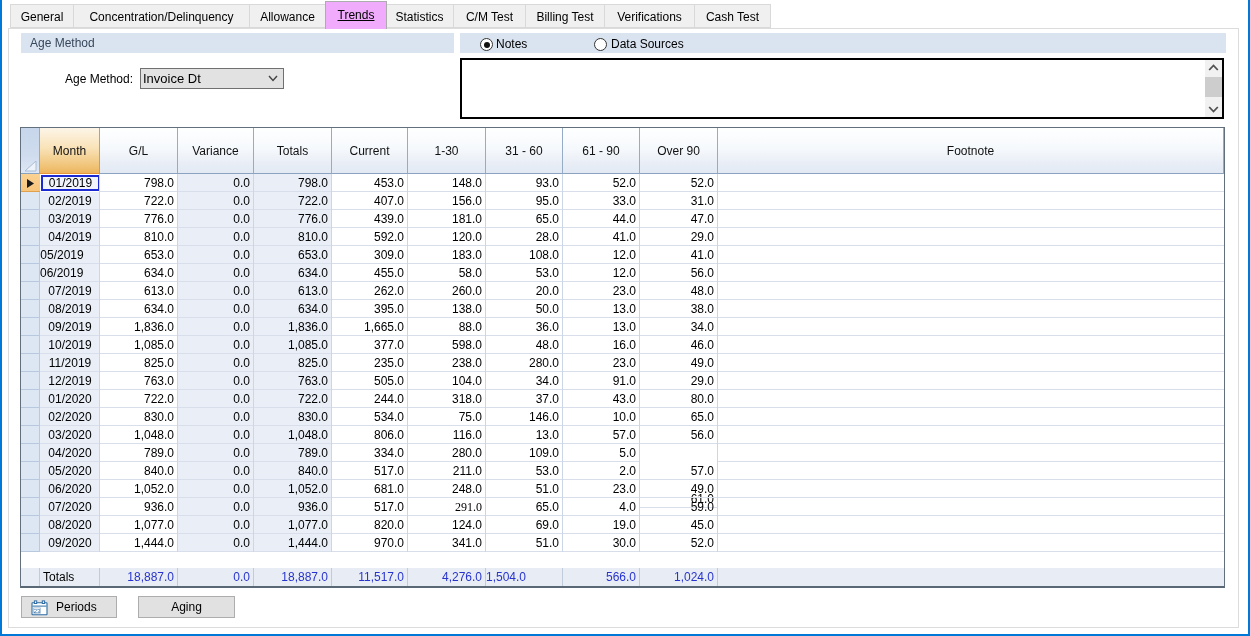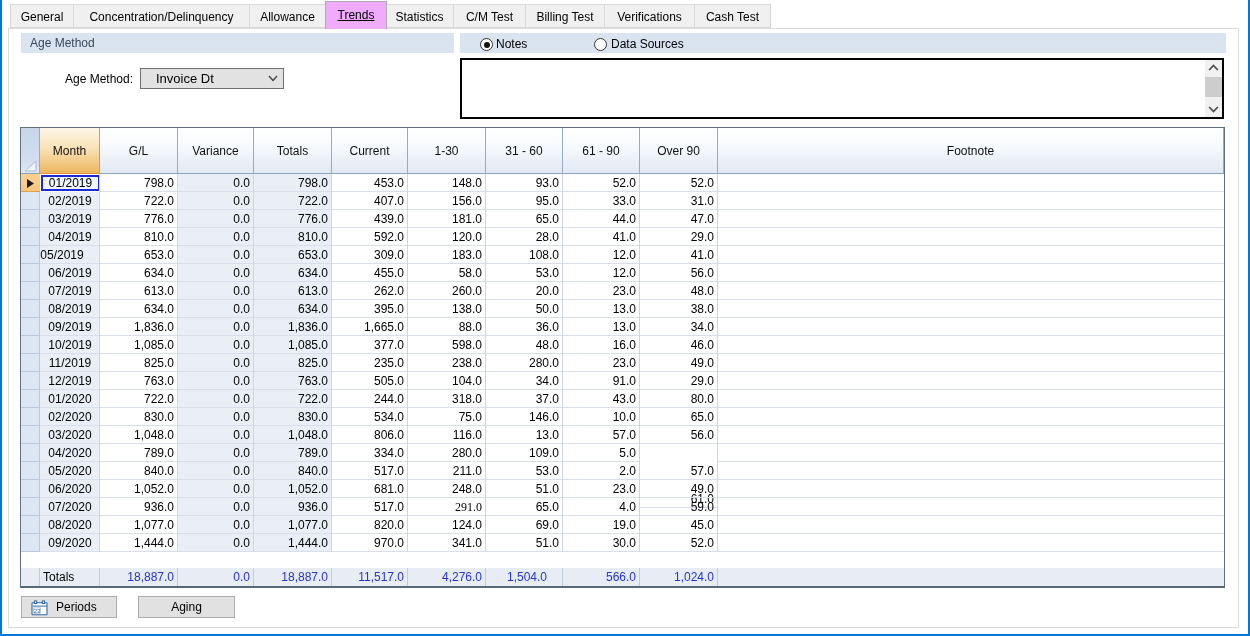--- a/index.html
+++ b/index.html
@@ -13,21 +13,21 @@
 .page{left:8px;top:28px;width:1231px;height:600px;border:1px solid #dcdcdc;background:#fff;}
 
 .tab{top:4px;height:24px;background:#f0f0f0;border:1px solid #d9d9d9;border-left:none;text-align:center;line-height:25px;font-size:12px;color:#000;}
 .tab.first{border-left:1px solid #d9d9d9;}
 .tab.active{top:1px;height:28px;background:#f0abfc;border:1px solid #acacac;border-bottom:none;line-height:27px;z-index:5;text-decoration:underline;}
 
 .gbar{top:33px;height:20px;background:#dae3f0;}
 .gbar .t{color:#37475a;line-height:20px;padding-left:9px;}
 
 .lbl{left:40px;top:70px;width:93px;text-align:right;line-height:18px;}
-.dd{left:140px;top:68px;width:144px;height:21px;background:#e2e2e2;border:1px solid #707070;line-height:19px;padding-left:15px;font-size:13px;}
+.dd{left:140px;top:68px;width:144px;height:21px;background:#e2e2e2;border:1px solid #707070;line-height:19px;padding-left:2px;font-size:13px;}
 
 .rad{width:13px;height:13px;border:1px solid #333;border-radius:50%;background:#fff;top:38px;}
 .rad .dot{position:absolute;left:2.5px;top:2.5px;width:6px;height:6px;background:#111;border-radius:50%;}
 .rlbl{top:34px;line-height:20px;}
 
 .ta{left:460px;top:58px;width:764px;height:61px;border:2px solid #000;background:#fff;}
 .sb{position:absolute;right:0;top:0;width:17px;height:57px;background:#f1f1f1;}
 .thumb{position:absolute;left:0px;top:17px;width:17px;height:20px;background:#cdcdcd;}
 
 .grid{left:20px;top:127px;width:1205px;height:461px;border:1px solid #62707e;border-bottom:2px solid #5a6876;background:#fff;}
@@ -164,21 +164,21 @@
 <div class="abs cell" style="left:79px;top:118px;width:78px;height:18px;">653.0</div>
 <div class="abs cell cshade" style="left:157px;top:118px;width:76px;height:18px;">0.0</div>
 <div class="abs cell cshade" style="left:233px;top:118px;width:78px;height:18px;">653.0</div>
 <div class="abs cell" style="left:311px;top:118px;width:76px;height:18px;">309.0</div>
 <div class="abs cell" style="left:387px;top:118px;width:78px;height:18px;">183.0</div>
 <div class="abs cell" style="left:465px;top:118px;width:77px;height:18px;">108.0</div>
 <div class="abs cell" style="left:542px;top:118px;width:77px;height:18px;">12.0</div>
 <div class="abs cell" style="left:619px;top:118px;width:78px;height:18px;">41.0</div>
 <div class="abs cell" style="left:697px;top:118px;width:506px;height:18px;"></div>
 <div class="abs" style="left:0;top:136px;width:19px;height:18px;border-bottom:1px solid #b8c8de;"></div>
-<div class="abs cell cshade" style="left:19px;top:136px;width:60px;height:18px;text-align:center;padding-right:0;">06/2019</div>
+<div class="abs cell cshade" style="left:19px;top:136px;width:60px;height:18px;text-align:left;padding-right:0;">06/2019</div>
 <div class="abs cell" style="left:79px;top:136px;width:78px;height:18px;">634.0</div>
 <div class="abs cell cshade" style="left:157px;top:136px;width:76px;height:18px;">0.0</div>
 <div class="abs cell cshade" style="left:233px;top:136px;width:78px;height:18px;">634.0</div>
 <div class="abs cell" style="left:311px;top:136px;width:76px;height:18px;">455.0</div>
 <div class="abs cell" style="left:387px;top:136px;width:78px;height:18px;">58.0</div>
 <div class="abs cell" style="left:465px;top:136px;width:77px;height:18px;">53.0</div>
 <div class="abs cell" style="left:542px;top:136px;width:77px;height:18px;">12.0</div>
 <div class="abs cell" style="left:619px;top:136px;width:78px;height:18px;">56.0</div>
 <div class="abs cell" style="left:697px;top:136px;width:506px;height:18px;"></div>
 <div class="abs" style="left:0;top:154px;width:19px;height:18px;border-bottom:1px solid #b8c8de;"></div>
@@ -366,21 +366,21 @@
 <div class="abs" style="left:464px;top:440px;width:1px;height:18px;background:#c0cbdc;"></div>
 <div class="abs" style="left:541px;top:440px;width:1px;height:18px;background:#c0cbdc;"></div>
 <div class="abs" style="left:618px;top:440px;width:1px;height:18px;background:#c0cbdc;"></div>
 <div class="abs" style="left:696px;top:440px;width:1px;height:18px;background:#c0cbdc;"></div>
 <div class="abs" style="left:22px;top:440px;width:75px;height:18px;line-height:18px;color:#000;">Totals</div>
 <div class="abs" style="left:79px;top:440px;width:78px;height:18px;line-height:18px;text-align:right;padding-right:4px;color:#2733cc;">18,887.0</div>
 <div class="abs" style="left:157px;top:440px;width:76px;height:18px;line-height:18px;text-align:right;padding-right:4px;color:#2733cc;">0.0</div>
 <div class="abs" style="left:233px;top:440px;width:78px;height:18px;line-height:18px;text-align:right;padding-right:4px;color:#2733cc;">18,887.0</div>
 <div class="abs" style="left:311px;top:440px;width:76px;height:18px;line-height:18px;text-align:right;padding-right:4px;color:#2733cc;">11,517.0</div>
 <div class="abs" style="left:387px;top:440px;width:78px;height:18px;line-height:18px;text-align:right;padding-right:4px;color:#2733cc;">4,276.0</div>
-<div class="abs" style="left:465px;top:440px;width:77px;height:18px;line-height:18px;text-align:right;padding-right:16px;color:#2733cc;">1,504.0</div>
+<div class="abs" style="left:465px;top:440px;width:77px;height:18px;line-height:18px;padding-right:4px;color:#2733cc;">1,504.0</div>
 <div class="abs" style="left:542px;top:440px;width:77px;height:18px;line-height:18px;text-align:right;padding-right:4px;color:#2733cc;">566.0</div>
 <div class="abs" style="left:619px;top:440px;width:78px;height:18px;line-height:18px;text-align:right;padding-right:4px;color:#2733cc;">1,024.0</div>
 </div>
 <div class="abs" style="left:21px;top:596px;width:96px;height:22px;background:#e1e1e1;border:1px solid #adadad;">
 <svg class="abs" style="left:9px;top:3px;" width="17" height="16" viewBox="0 0 17 16">
 <rect x="1" y="2.8" width="15" height="12" fill="#fff" stroke="#2e6da4" stroke-width="1.1" rx="0.5"></rect>
 <line x1="1.5" y1="6.1" x2="15.5" y2="6.1" stroke="#2e6da4" stroke-width="1"></line>
 <rect x="3.4" y="0.9" width="2.3" height="2.6" fill="#fff" stroke="#2e6da4" stroke-width="1"></rect>
 <rect x="11.3" y="0.9" width="2.3" height="2.6" fill="#fff" stroke="#2e6da4" stroke-width="1"></rect>
 <rect x="2.7" y="7.9" width="6.6" height="5.3" fill="none" stroke="#9ab4d0" stroke-width="0.8"></rect>

